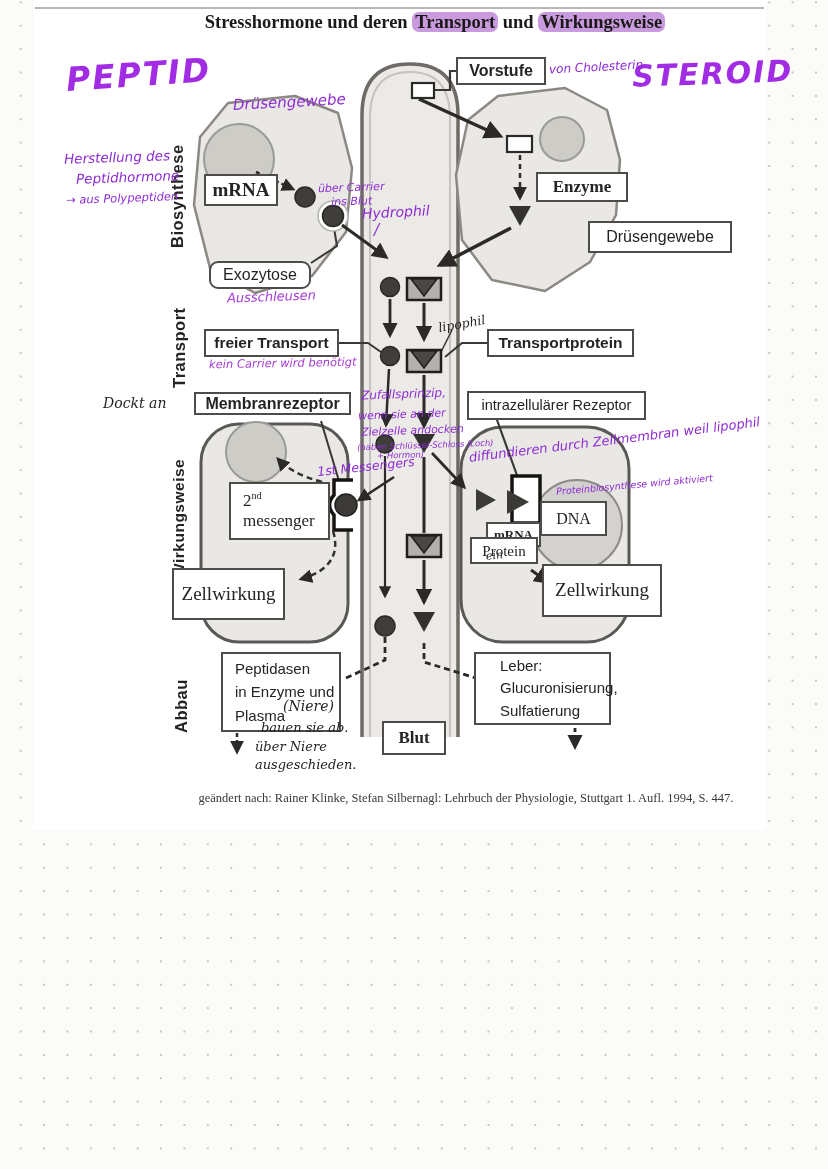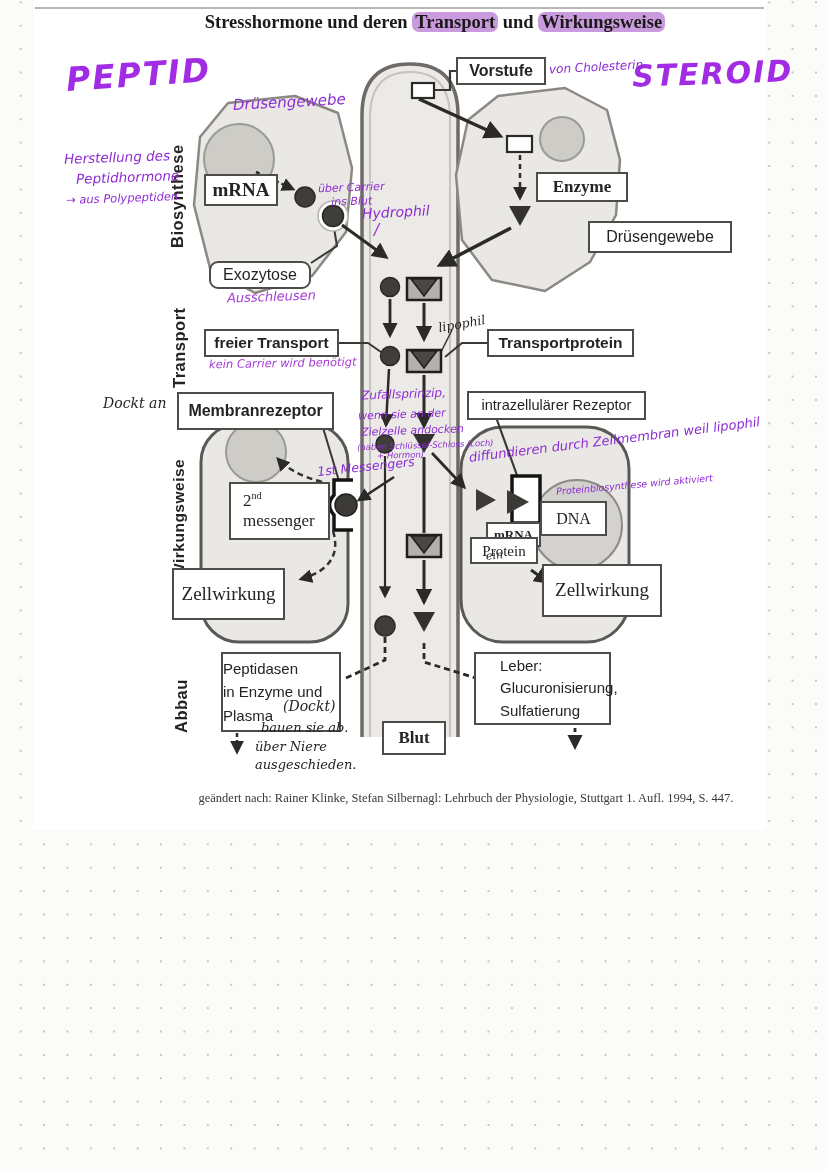--- a/index.html
+++ b/index.html
@@ -160,37 +160,37 @@
 <div class="vlabel" style="left:170px;top:578px;font-size:15.5px;">Wirkungsweise</div>
 <div class="vlabel" style="left:172px;top:733px;">Abbau</div>
 
 <div class="box sans" style="left:456px;top:57px;width:90px;height:28px;font-weight:bold;font-size:16px;">Vorstufe</div>
 <div class="box serif" style="left:536px;top:172px;width:92px;height:30px;font-weight:bold;font-size:17px;">Enzyme</div>
 <div class="box sans" style="left:588px;top:221px;width:144px;height:32px;font-size:16px;">Drüsengewebe</div>
 <div class="box serif" style="left:204px;top:174px;width:74px;height:32px;font-weight:bold;font-size:19px;">mRNA</div>
 <div class="box sans" style="left:209px;top:261px;width:102px;height:28px;font-size:16px;border-radius:9px;">Exozytose</div>
 <div class="box sans" style="left:204px;top:329px;width:135px;height:28px;font-weight:bold;font-size:15.5px;">freier Transport</div>
 <div class="box sans" style="left:487px;top:329px;width:147px;height:28px;font-weight:bold;font-size:15.5px;">Transportprotein</div>
-<div class="box sans" style="left:177px;top:392px;width:157px;height:38px;font-weight:bold;font-size:16px;text-align:center;">Membranrezeptor</div>
+<div class="box sans" style="left:194px;top:392px;width:157px;height:23px;font-weight:bold;font-size:16px;text-align:center;">Membranrezeptor</div>
 <div class="box sans" style="left:467px;top:391px;width:179px;height:29px;font-size:14.5px;">intrazellulärer Rezeptor</div>
 
 <div class="box serif left-al" style="left:229px;top:482px;width:101px;height:58px;font-size:17px;padding-left:12px;">
   <div>
     <div><span>2</span><sup>nd</sup></div>
     <div>messenger</div>
   </div>
 </div>
 
 <div class="box serif" style="left:172px;top:568px;width:113px;height:52px;font-size:19px;">Zellwirkung</div>
 <div class="box serif" style="left:540px;top:501px;width:67px;height:35px;font-size:16px;">DNA</div>
 <div class="box serif" style="left:486px;top:522px;width:55px;height:25px;font-weight:bold;font-size:13px;">mRNA</div>
 <div class="box serif" style="left:470px;top:537px;width:68px;height:27px;font-size:15px;">Protein</div>
 <div class="box serif" style="left:542px;top:564px;width:120px;height:53px;font-size:19px;">Zellwirkung</div>
 
-<div class="box sans left-al" style="left:221px;top:652px;width:120px;height:80px;font-size:15px;padding-left:0;line-height:1.55;">
+<div class="box sans left-al" style="left:221px;top:652px;width:120px;height:80px;font-size:15px;padding-left:12px;line-height:1.55;">
   <div>
     <div>Peptidasen</div>
     <div>in Enzyme und</div>
     <div>Plasma</div>
   </div>
 </div>
 
 <div class="box serif" style="left:382px;top:721px;width:64px;height:34px;font-weight:bold;font-size:17px;">Blut</div>
 
 <div class="box sans left-al" style="left:474px;top:652px;width:137px;height:73px;font-size:15px;padding-left:24px;line-height:1.5;">
@@ -228,16 +228,16 @@
 <div class="hw" style="left:361px;top:424px;font-size:11px;transform:rotate(-2deg);">Zielzelle andocken</div>
 <div class="hw" style="left:357px;top:440px;font-size:8.5px;transform:rotate(-2deg);">(haben Schlüssel-Schloss (Loch)</div>
 <div class="hw" style="left:377px;top:450px;font-size:8.5px;transform:rotate(-2deg);">+ Hormon)</div>
 
 <div class="hw" style="left:317px;top:459px;font-size:12.5px;transform:rotate(-6deg);">1st Messengers</div>
 
 <div class="hw" style="left:468px;top:450px;font-size:13px;transform:rotate(-7deg);transform-origin:0 0;">diffundieren durch Zellmembran weil lipophil</div>
 <div class="hw" style="left:556px;top:479px;font-size:9.5px;transform:rotate(-5deg);">Proteinbiosynthese wird aktiviert</div>
 <div class="hw ink" style="left:486px;top:549px;font-size:11px;transform:rotate(-5deg);">ein</div>
 
-<div class="hw ink" style="left:283px;top:698px;font-size:14px;">(Dockt)</div>
+<div class="hw ink" style="left:283px;top:698px;font-size:14px;">(Niere)</div>
 <div class="hw ink" style="left:261px;top:720px;font-size:13px;">bauen sie ab.</div>
 <div class="hw ink" style="left:255px;top:739px;font-size:13px;">über Niere</div>
 <div class="hw ink" style="left:255px;top:757px;font-size:13px;">ausgeschieden.</div>
 
 </body></html>

